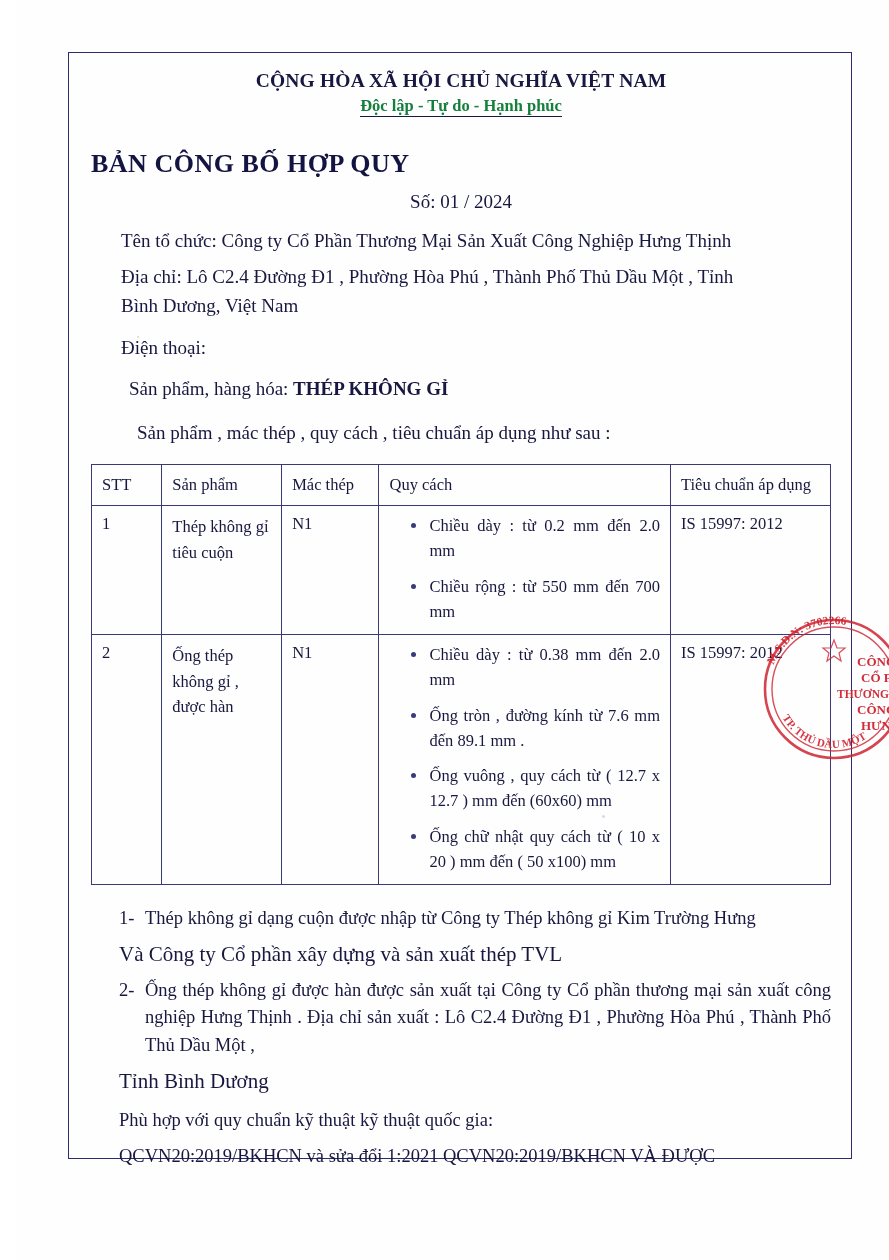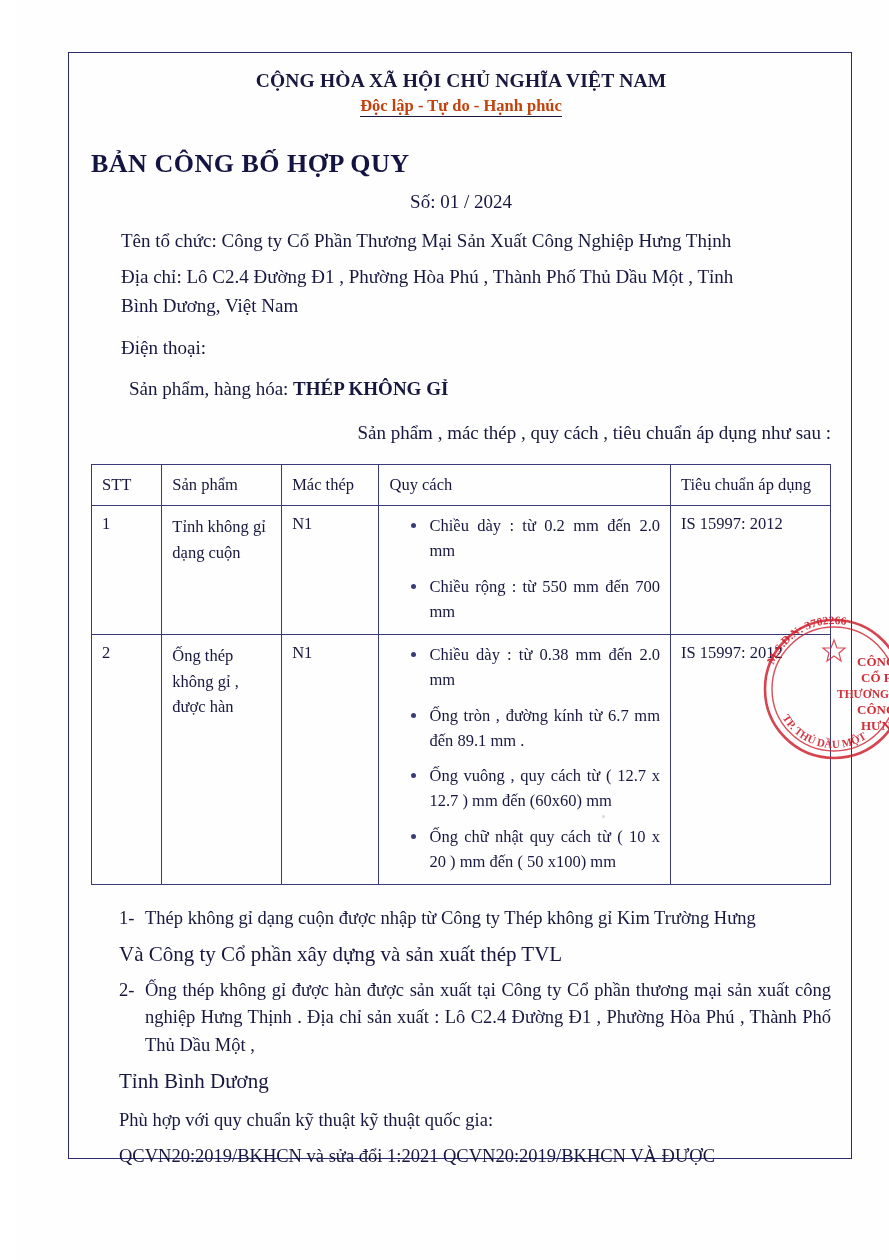--- a/index.html
+++ b/index.html
@@ -44,21 +44,21 @@
     font-size: 19.5px;
     letter-spacing: 0.2px;
     margin-top: 8px;
     color: #17173f;
   }
   .motto {
     text-align: center;
     font-weight: bold;
     font-size: 16.5px;
     margin-top: 4px;
-    color: #c2410c;
+    color: #15803d;
   }
   .motto span {
     border-bottom: 1.4px solid #17173f;
     padding-bottom: 1px;
   }
   .title {
     font-weight: bold;
     font-size: 26px;
     margin-top: 33px;
     letter-spacing: 0.5px;
@@ -71,21 +71,21 @@
     color: #17173f;
   }
   .para {
     font-size: 19px;
     line-height: 1.45;
     margin-top: 14px;
     color: #17173f;
   }
   .para.indent1 { padding-left: 30px; }
   .para.indent2 { padding-left: 38px; }
-  .para.indent3 { padding-left: 46px; text-align: right; }
+  .para.indent3 { padding-left: 46px; }
   .bold-inline { font-weight: bold; }
 
   table.spec {
     margin-top: 18px;
     margin-left: 0px;
     width: 740px;
     border-collapse: collapse;
     font-size: 16.5px;
     color: #17173f;
   }
@@ -219,38 +219,38 @@
           <th class="col-stt">STT</th>
           <th class="col-sp">Sản phẩm</th>
           <th class="col-mac">Mác thép</th>
           <th class="col-qc">Quy cách</th>
           <th class="col-tc">Tiêu chuẩn áp dụng</th>
         </tr>
       </thead>
       <tbody>
         <tr>
           <td class="col-stt center">1</td>
-          <td class="col-sp justify-cell">Tỉnh không gỉ dạng cuộn</td>
+          <td class="col-sp justify-cell">Thép không gỉ tiêu cuộn</td>
           <td class="col-mac center">N1</td>
           <td class="col-qc">
             <ul class="qc">
               <li>Chiều dày : từ 0.2 mm đến 2.0 mm</li>
               <li>Chiều rộng : từ 550 mm đến 700 mm</li>
             </ul>
           </td>
           <td class="col-tc">IS 15997: 2012</td>
         </tr>
         <tr>
           <td class="col-stt center">2</td>
           <td class="col-sp justify-cell">Ống thép không gỉ , được hàn</td>
           <td class="col-mac center">N1</td>
           <td class="col-qc">
             <ul class="qc">
               <li>Chiều dày : từ 0.38 mm đến 2.0 mm</li>
-              <li>Ống tròn , đường kính từ 6.7 mm đến 89.1 mm .</li>
+              <li>Ống tròn , đường kính từ 7.6 mm đến 89.1 mm .</li>
               <li>Ống vuông , quy cách từ ( 12.7 x 12.7 ) mm đến (60x60) mm</li>
               <li>Ống chữ nhật quy cách từ ( 10 x 20 ) mm đến ( 50 x100) mm</li>
             </ul>
           </td>
           <td class="col-tc">IS 15997: 2012</td>
         </tr>
       </tbody>
     </table>
 
     <div class="notes">

